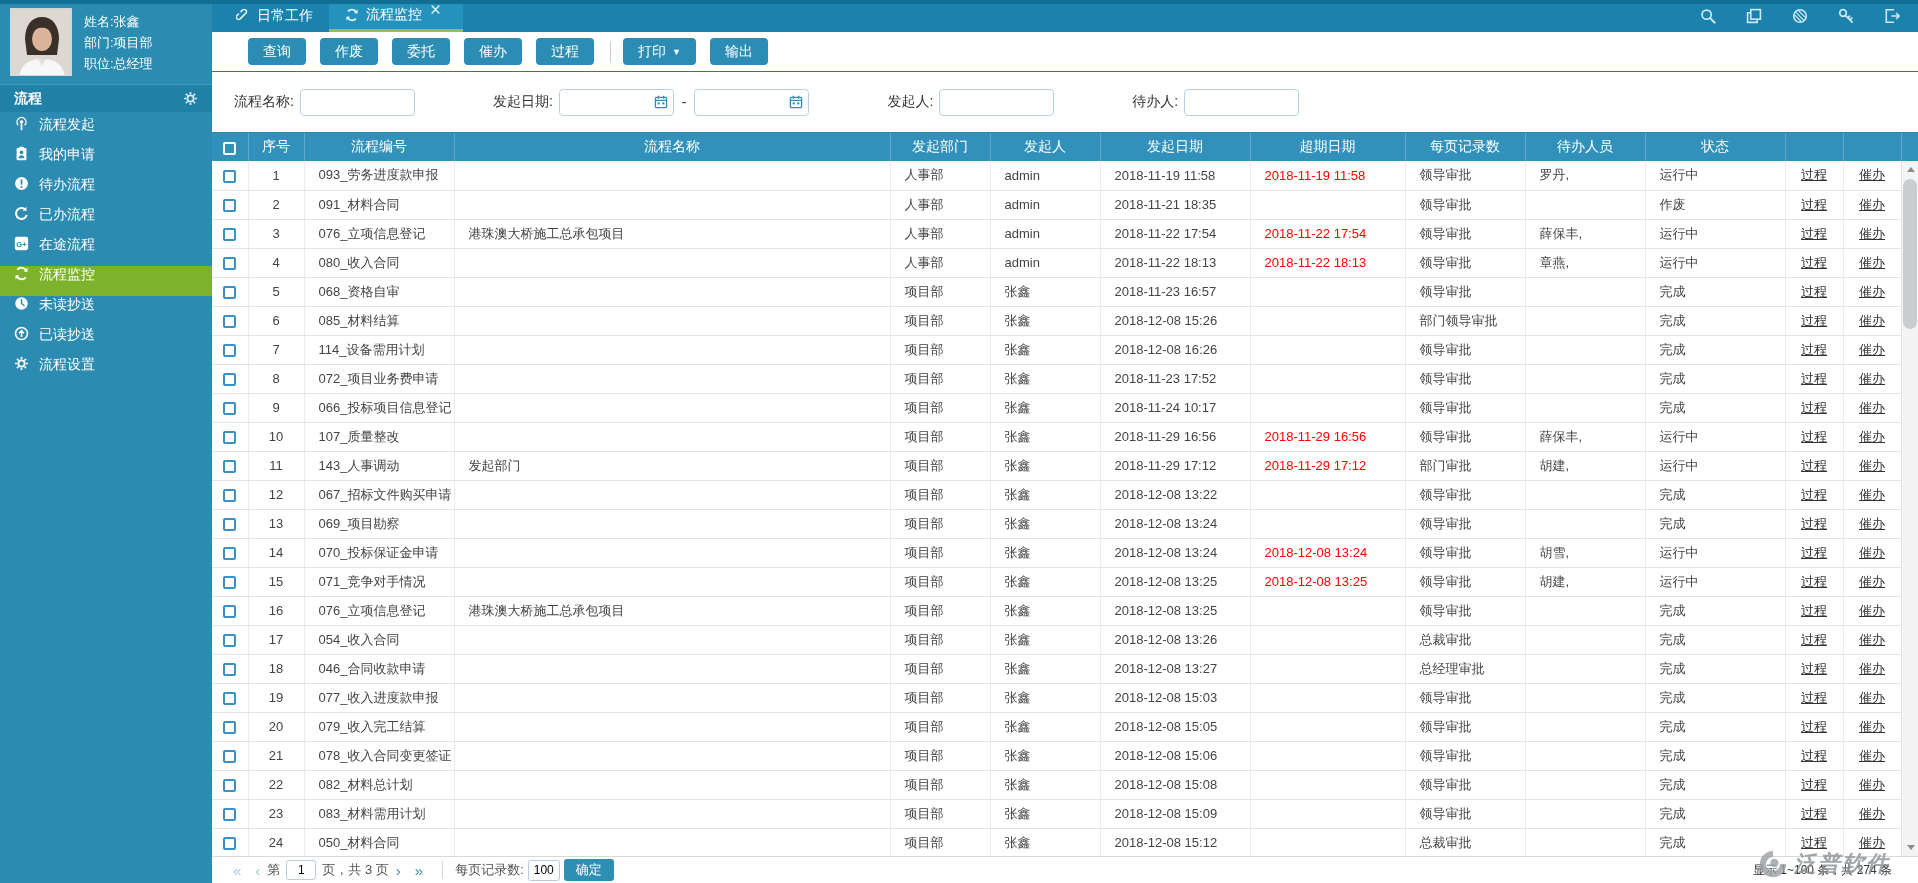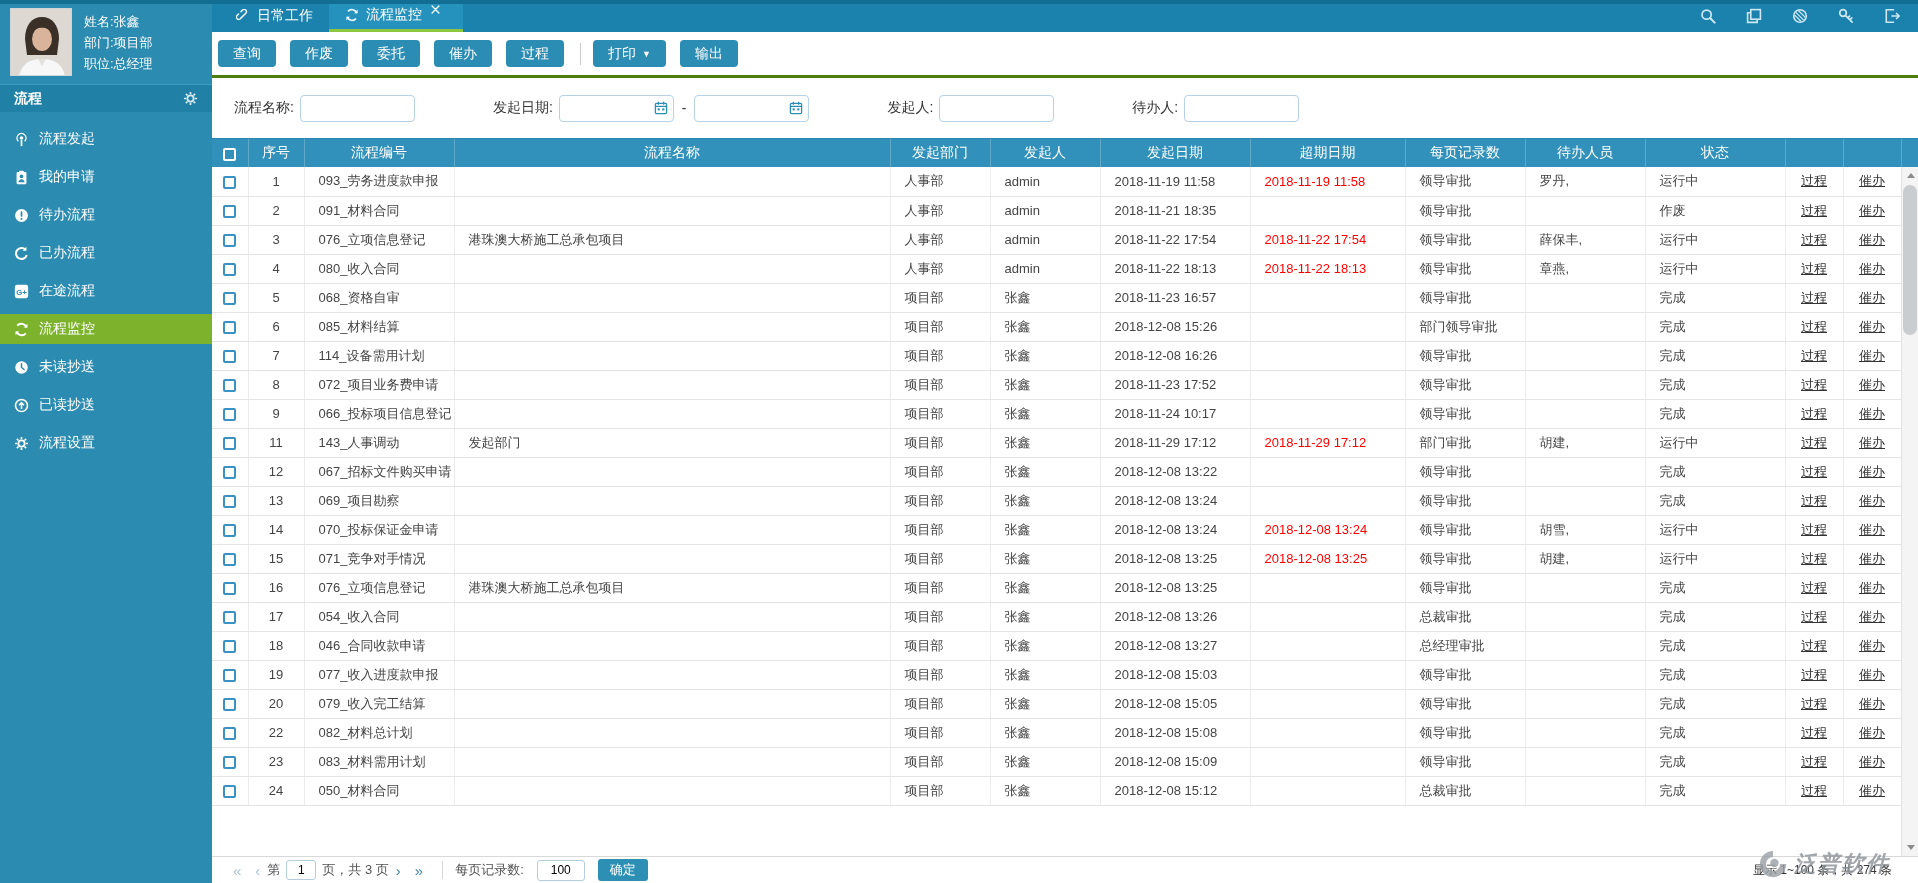--- a/index.html
+++ b/index.html
@@ -9,36 +9,36 @@
 
   
   .sidebar{width:212px;height:883px;background:#2b8bb0;flex:0 0 212px;color:#fff;}
   .userblock{height:84px;display:flex;align-items:center;padding:8px 10px;background:#2b8bb0;}
   .photo{width:62px;height:68px;background:#ded8d2;border:1px solid #cfd6da;overflow:hidden;flex:0 0 62px;}
   .userinfo{margin-left:12px;font-size:13px;line-height:21px;white-space:nowrap;}
   .section-header{height:28px;background:#2180a6;display:flex;align-items:center;padding:0 14px;font-size:14px;font-weight:bold;border-top:1px solid #3a9cc0;}
   .section-header .sh-label{flex:1;}
   .section-header .icon{width:15px;height:15px;color:#d7ecf5;}
   .menu{padding-top:4px;}
-  .menu-item{height:30px;display:flex;align-items:center;padding:0 14px;font-size:14px;cursor:pointer;color:#fff;margin-top:8px;}
+  .menu-item{height:30px;display:flex;padding:0 14px;font-size:14px;cursor:pointer;color:#fff;}
   .menu-item .icon{width:15px;height:15px;margin-right:10px;color:#fff;display:inline-block;}
   .menu-item.active{background:#7db32c;}
   .icon svg{width:100%;height:100%;display:block;}
 
   
   .main{flex:1;display:flex;flex-direction:column;position:relative;width:1706px;}
   .tabbar{height:32px;background:#1a82ad;display:flex;align-items:stretch;padding-left:8px;position:relative;}
   .tab{display:flex;align-items:center;padding:0 16px;color:#fff;font-size:14px;position:relative;cursor:pointer;}
   .tab .icon{width:14px;height:14px;margin-right:7px;color:#e8f5fb;}
   .tab.active{background:#2492bd;border-bottom:3px solid #8dc63f;}
   .tab .tab-close{width:9px;height:9px;margin-left:9px;margin-top:-10px;color:#eaf6fb;}
   .tabbar-icons{position:absolute;right:18px;top:0;height:32px;display:flex;align-items:center;gap:30px;}
   .tabbar-icons .icon{width:16px;height:16px;color:#cde8f4;cursor:pointer;}
 
-  .toolbar{height:46px;background:#fff;display:flex;align-items:center;padding-left:6px;border-bottom:3px solid #4d7c0f;}
+  .toolbar{height:40px;background:#fff;display:flex;align-items:center;padding-left:36px;border-bottom:1px solid #4d7c0f;}
   .tbtn{height:27px;padding:0 15px;margin-right:14px;background:#2b8cb4;color:#fff;border:none;border-radius:4px;font-size:14px;cursor:pointer;display:flex;align-items:center;}
   .tbtn .caret{font-size:9px;margin-left:6px;}
   .tsep{width:1px;height:22px;background:#ccc;margin:0 12px 0 2px;}
 
   .filterbar{height:60px;background:#fff;display:flex;align-items:center;padding-left:22px;font-size:14px;color:#333;}
   .fgroup{display:flex;align-items:center;margin-right:78px;}
   .fgroup label{margin-right:6px;white-space:nowrap;}
   .finput{width:115px;height:27px;border:1px solid #b5d2e8;border-radius:4px;padding:0 6px;font-size:13px;outline:none;}
   .dwrap{position:relative;display:inline-block;}
   .dwrap .finput{padding-right:24px;}
@@ -68,21 +68,21 @@
   .tri-down{width:0;height:0;border-left:4px solid transparent;border-right:4px solid transparent;border-top:5px solid #8a8a8a;}
   .vs-thumb{position:absolute;top:18px;left:1px;width:14px;height:150px;background:#c9cdd0;border-radius:7px;cursor:pointer;}
 
   
   .pagination{height:27px;border-top:1px solid #d9d9d9;background:#fff;display:flex;align-items:center;padding:0 14px;font-size:13px;color:#555;position:relative;}
   .pg-nav{font-size:15px;margin:0 7px;cursor:pointer;line-height:1;}
   .pg-nav.disabled{color:#a9c4d2;}
   .pg-nav.enabled{color:#3f88ae;}
   .pg-input{width:30px;height:20px;border:1px solid #b5cede;border-radius:3px;text-align:center;font-size:12px;margin:0 6px;outline:none;}
   .pg-sep{width:1px;height:18px;background:#d5d5d5;margin:0 12px;}
-  .pp-input{width:48px;height:21px;border:1px solid #b5cede;border-radius:3px;text-align:center;font-size:12px;margin:0 13px;outline:none;}
+  .pp-input{width:32px;height:21px;border:1px solid #b5cede;border-radius:3px;text-align:center;font-size:12px;margin:0 4px;outline:none;}
   .pg-confirm{height:22px;padding:0 12px;background:#2e8fb5;color:#fff;border:none;border-radius:3px;font-size:13px;cursor:pointer;}
   .pg-summary{position:absolute;right:26px;font-size:12px;color:#333;}
 
   .watermark{position:absolute;right:28px;bottom:4px;display:flex;align-items:center;opacity:.8;z-index:40;pointer-events:none;}
   .watermark svg{width:30px;height:30px;margin-right:6px;}
   .watermark span{font-size:22px;font-weight:bold;color:#8b9196;letter-spacing:2px;font-style:italic;}
 </style>
 </head>
 <body>
 
@@ -519,20 +519,35 @@
                 <td>2018-11-24 10:17</td>
                 <td class="red"></td>
                 <td>领导审批</td>
                 <td></td>
                 <td>完成</td>
                 <td class="c"><a>过程</a></td>
                 <td class="c"><a>催办</a></td>
               </tr>
               <tr>
                 <td class="c"><span class="cb"></span></td>
+                <td class="c">10</td>
+                <td>107_质量整改</td>
+                <td></td>
+                <td>项目部</td>
+                <td>张鑫</td>
+                <td>2018-11-29 16:56</td>
+                <td class="red">2018-11-29 16:56</td>
+                <td>领导审批</td>
+                <td>薛保丰,</td>
+                <td>运行中</td>
+                <td class="c"><a>过程</a></td>
+                <td class="c"><a>催办</a></td>
+              </tr>
+              <tr>
+                <td class="c"><span class="cb"></span></td>
                 <td class="c">11</td>
                 <td>143_人事调动</td>
                 <td>发起部门</td>
                 <td>项目部</td>
                 <td>张鑫</td>
                 <td>2018-11-29 17:12</td>
                 <td class="red">2018-11-29 17:12</td>
                 <td>部门审批</td>
                 <td>胡建,</td>
                 <td>运行中</td>
@@ -660,20 +675,35 @@
                 <td class="c"><a>催办</a></td>
               </tr>
               <tr>
                 <td class="c"><span class="cb"></span></td>
                 <td class="c">20</td>
                 <td>079_收入完工结算</td>
                 <td></td>
                 <td>项目部</td>
                 <td>张鑫</td>
                 <td>2018-12-08 15:05</td>
+                <td class="red"></td>
+                <td>领导审批</td>
+                <td></td>
+                <td>完成</td>
+                <td class="c"><a>过程</a></td>
+                <td class="c"><a>催办</a></td>
+              </tr>
+              <tr>
+                <td class="c"><span class="cb"></span></td>
+                <td class="c">21</td>
+                <td>078_收入合同变更签证</td>
+                <td></td>
+                <td>项目部</td>
+                <td>张鑫</td>
+                <td>2018-12-08 15:06</td>
                 <td class="red"></td>
                 <td>领导审批</td>
                 <td></td>
                 <td>完成</td>
                 <td class="c"><a>过程</a></td>
                 <td class="c"><a>催办</a></td>
               </tr>
               <tr>
                 <td class="c"><span class="cb"></span></td>
                 <td class="c">22</td>

